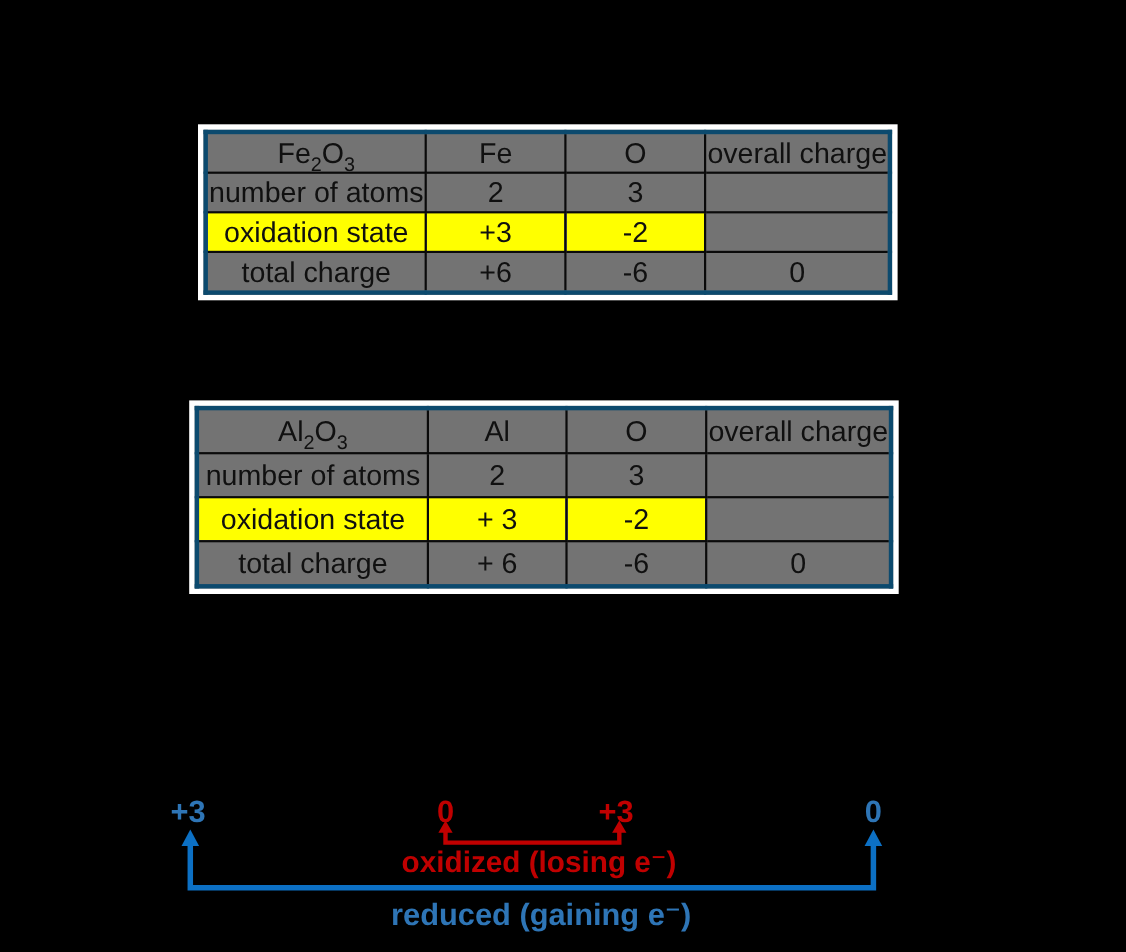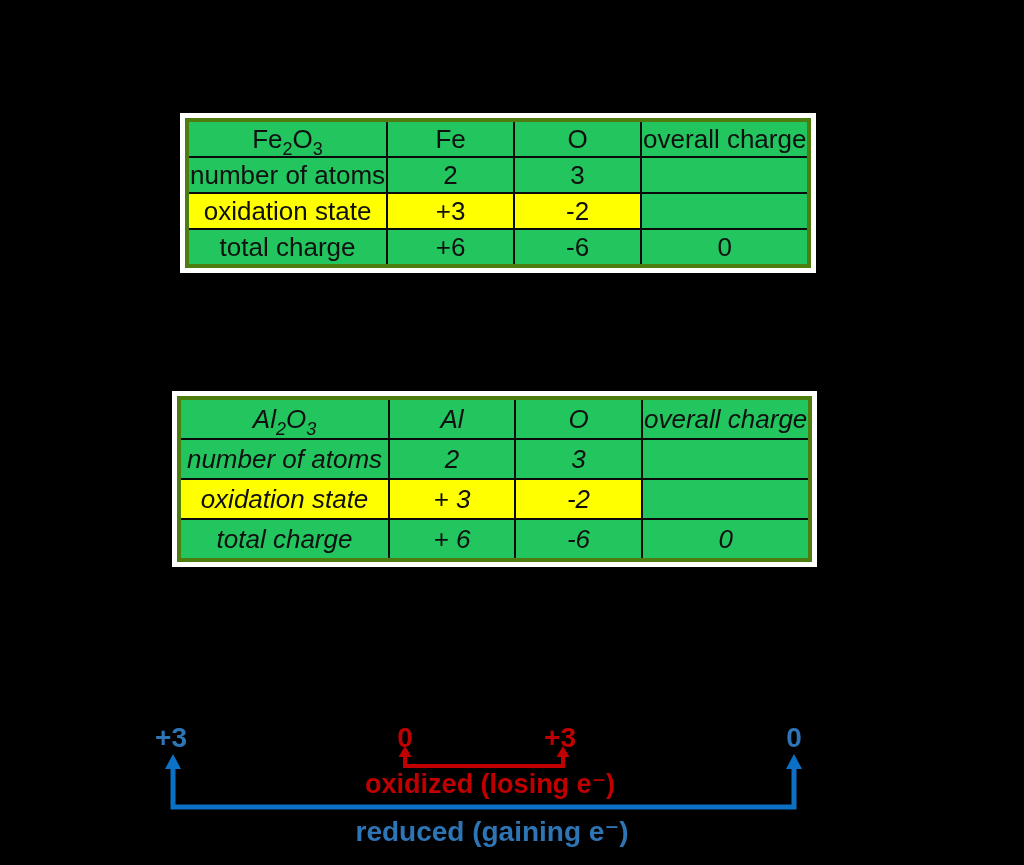--- a/index.html
+++ b/index.html
@@ -16,26 +16,26 @@
     font-family: "Liberation Sans", "DejaVu Sans", sans-serif;
   }
 
   
   .tbl-wrap {
     position: absolute;
     background: #ffffff;
     padding: 5px;
   }
   .tbl-wrap.t1 { left: 180px; top: 113px; }
-  .tbl-wrap.t2 { left: 172px; top: 391px; font-style: italic; }
+  .tbl-wrap.t2 { left: 172px; top: 364px; }
 
   table.chem {
     border-collapse: collapse;
-    background: #22c55e;
-    border: 4px solid #4d7c0f;
+    background: #737373;
+    border: 4px solid #0c4a6e;
     table-layout: fixed;
   }
   table.chem td {
     border: 2px solid #0a0a0a;
     text-align: center;
     vertical-align: middle;
     font-size: 26px;
     color: #101010;
     padding: 0 1px;
     white-space: nowrap;

